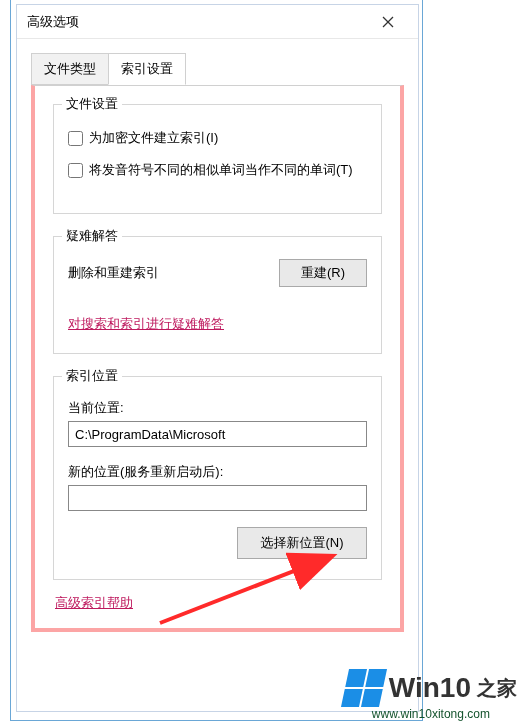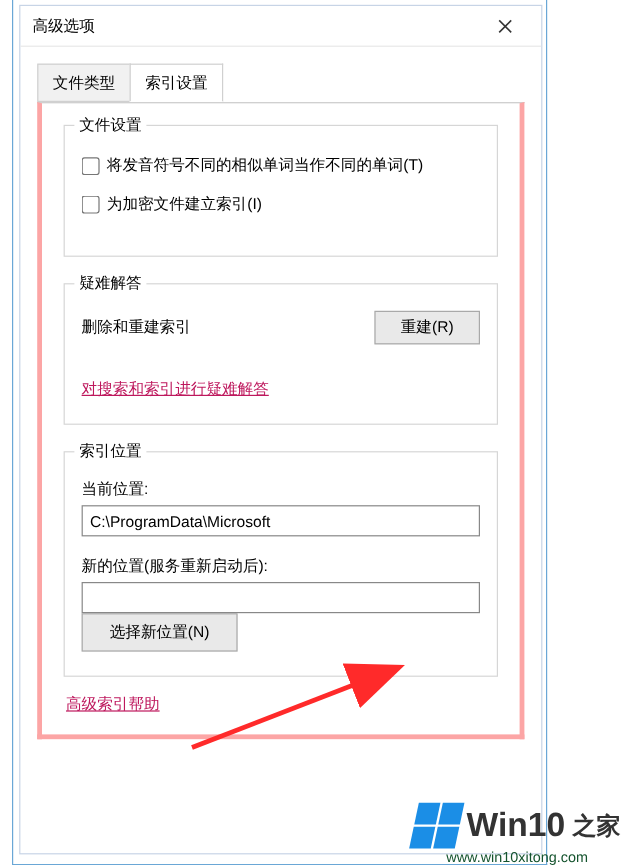--- a/index.html
+++ b/index.html
@@ -11,21 +11,21 @@
     background: #fff;
     width: 521px;
     height: 721px;
     position: relative;
     overflow: hidden;
   }
   .outer-frame {
     position: absolute;
     left: 10px;
     top: 0;
-    width: 446px;
+    width: 413px;
     height: 721px;
     border-left: 1px solid #6aa7d6;
     border-right: 1px solid #6aa7d6;
     border-bottom: 1px solid #6aa7d6;
     background: #fff;
   }
   .dialog {
     position: absolute;
     left: 5px;
     top: 4px;
@@ -137,21 +137,22 @@
   .text-input {
     width: 100%;
     height: 26px;
     border: 1px solid #888;
     padding: 2px 6px;
     font-size: 13px;
     font-family: inherit;
   }
   .select-btn-row {
     display: flex;
-    justify-content: flex-start;
+    justify-content: flex-end;
+    margin-top: 16px;
   }
   .select-btn {
     min-width: 130px;
     height: 32px;
     border: 1px solid #a9a9a9;
     background: #e9e9e9;
     font-size: 13px;
     cursor: pointer;
     font-family: inherit;
   }
@@ -218,25 +219,25 @@
         <div class="tab">文件类型</div>
         <div class="tab active">索引设置</div>
       </div>
 
       <div class="tab-panel">
 
         <div class="group">
           <div class="group-title">文件设置</div>
           <div class="chk-row">
             <input type="checkbox" style="">
-            <span>将发音符号不同的相似单词当作不同的单词(T)</span>
+            <span>为加密文件建立索引(I)</span>
           </div>
           <div class="chk-row">
             <input type="checkbox" style="">
-            <span>为加密文件建立索引(I)</span>
+            <span>将发音符号不同的相似单词当作不同的单词(T)</span>
           </div>
         </div>
 
         <div class="group">
           <div class="group-title">疑难解答</div>
           <div class="trouble-row">
             <span>删除和重建索引</span>
             <button class="btn">重建(R)</button>
           </div>
           <div style="margin-top:28px;">

